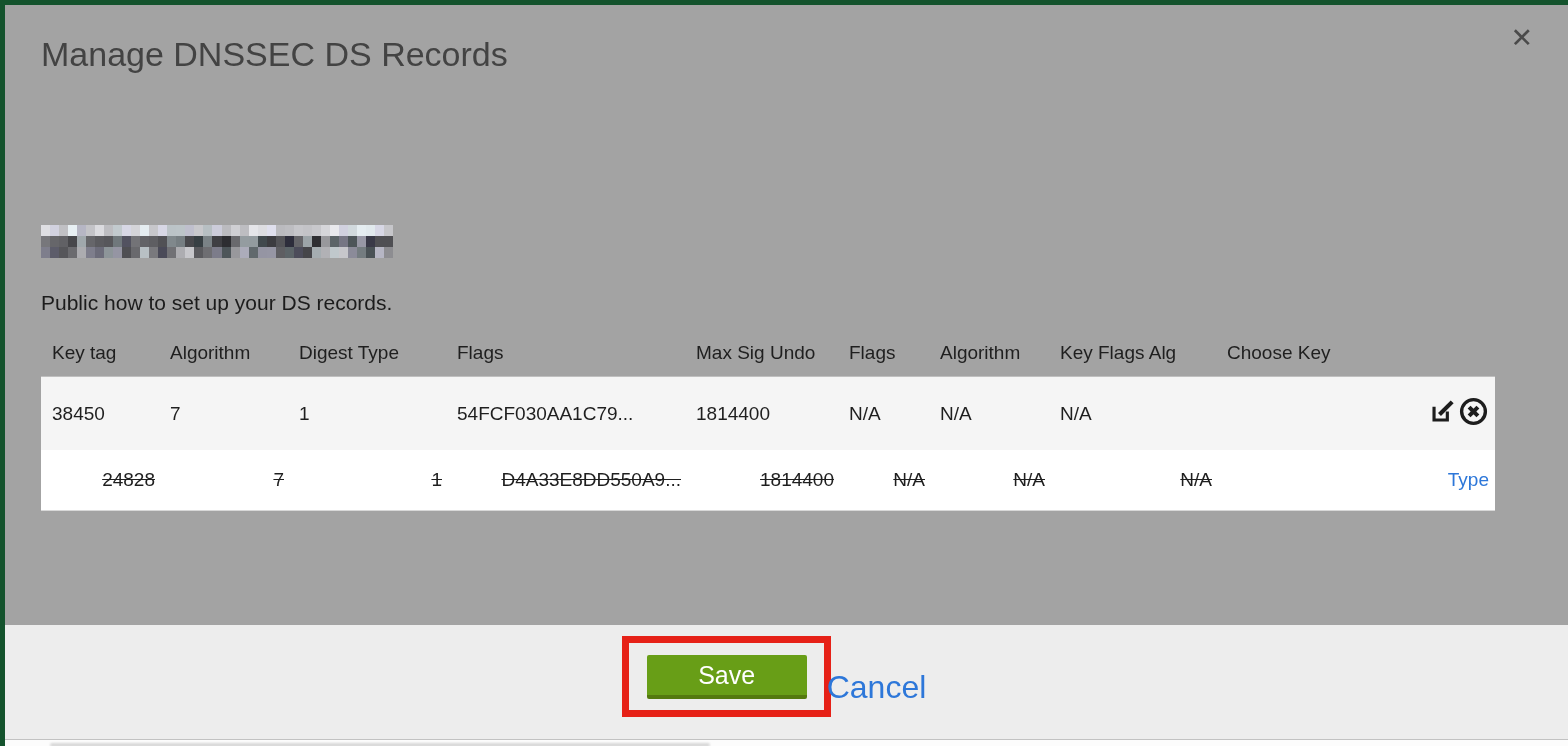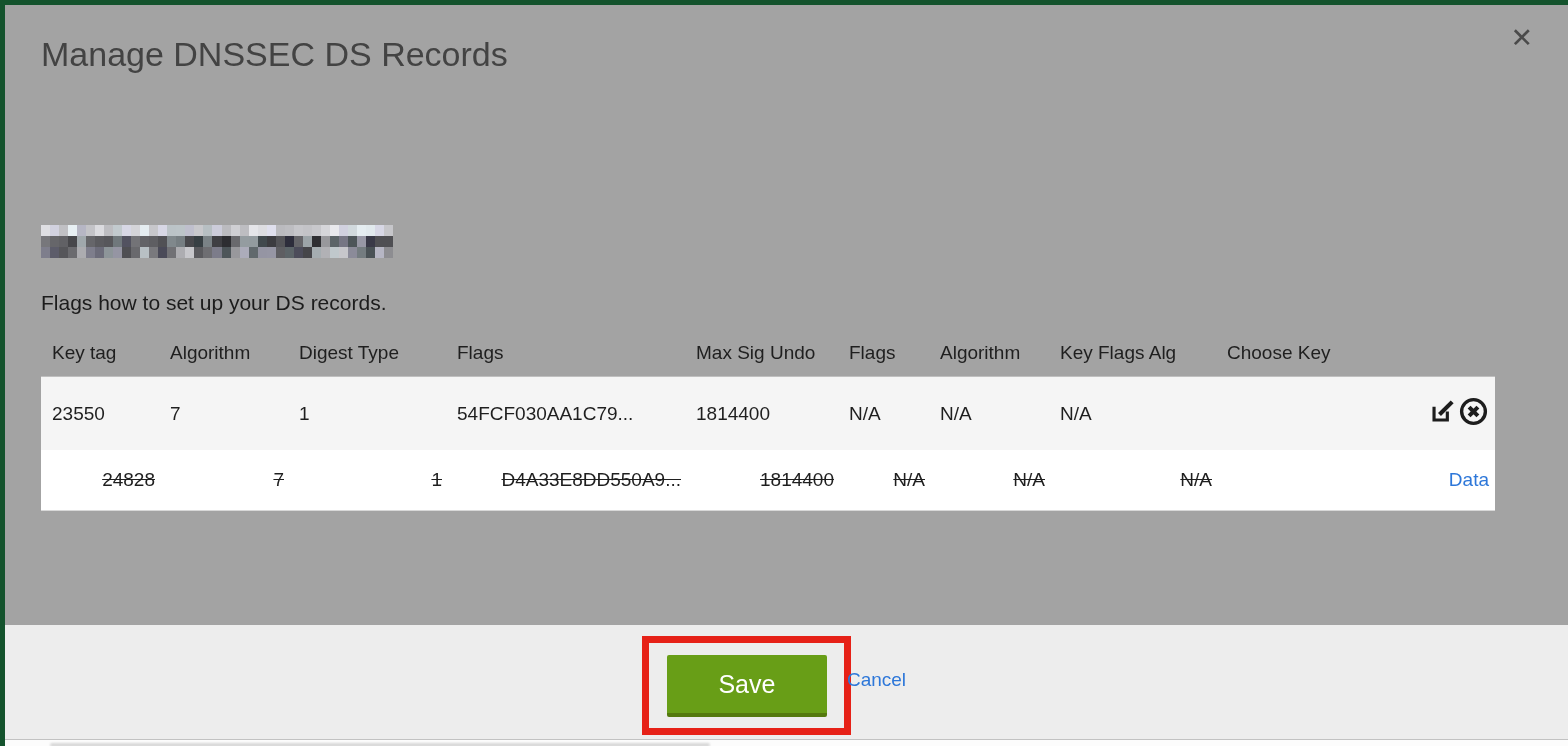--- a/index.html
+++ b/index.html
@@ -25,23 +25,23 @@
   .row-icons{display:inline-flex;align-items:center;gap:1px;}
   .icon-btn{display:inline-block;cursor:pointer;line-height:0;}
   .undo-link{color:#2d77d9;text-decoration:none;font-size:19px;cursor:pointer;}
 
   .add-ds-btn{display:inline-block;margin:15px 0 0;padding:0;width:208px;height:40px;line-height:40px;text-align:center;
     background:#fff;border:2px solid #6d9c20;color:#6d9c20;font-size:20px;border-radius:2px;cursor:pointer;font-family:inherit;}
 
   .footer{position:absolute;left:0;right:0;bottom:9px;height:115px;background:#ededed;}
   .footer-inner{display:flex;align-items:flex-start;justify-content:center;transform:translateX(-14px);padding-top:11px;}
   .annotation-box{border:7px solid #e62117;padding:12px 17px 11px 18px;background:transparent;}
-  .save-btn{display:block;width:160px;height:62px;background:#689e17;border:none;border-bottom:4px solid #54790e;
+  .save-btn{display:block;width:160px;height:44px;background:#689e17;border:none;border-bottom:4px solid #54790e;
     border-radius:2px;color:#fff;font-size:25px;font-family:inherit;cursor:pointer;}
-  .cancel-link{margin-left:-4px;margin-top:33px;font-size:19px;color:#2d77d9;text-decoration:none;cursor:pointer;}
+  .cancel-link{margin-left:-4px;margin-top:33px;font-size:32px;color:#2d77d9;text-decoration:none;cursor:pointer;}
 
   .bottom-strip{position:absolute;left:0;right:0;bottom:0;height:9px;background:#fcfcfc;border-top:1px solid #c2c2c2;}
   .bottom-smudge{position:absolute;left:45px;bottom:2px;width:660px;height:4px;background:rgba(150,150,150,.35);filter:blur(1px);border-radius:2px;}
 </style>
 </head>
 <body>
 
 <div class="screen">
   <div class="modal-body">
     <h1 class="modal-title">Manage DNSSEC DS Records</h1>
@@ -160,21 +160,21 @@
         <i style="background: rgb(177, 177, 181);"></i>
         <i style="background: rgb(192, 200, 204);"></i>
         <i style="background: rgb(199, 199, 203);"></i>
         <i style="background: rgb(139, 139, 153);"></i>
         <i style="background: rgb(116, 124, 128);"></i>
         <i style="background: rgb(74, 82, 86);"></i>
         <i style="background: rgb(182, 182, 196);"></i>
         <i style="background: rgb(141, 141, 145);"></i>
       </div>
 
-    <div class="subtitle">Flags how to set up your DS records.</div>
+    <div class="subtitle">Public how to set up your DS records.</div>
 
     <table class="ds-table">
       <colgroup>
         <col style="width:118px">
           <col style="width:129px">
           <col style="width:158px">
           <col style="width:239px">
         <col style="width:153px">
           <col style="width:91px">
           <col style="width:120px">
@@ -191,21 +191,21 @@
           <th>Max Sig Undo</th>
           <th>Flags</th>
           <th>Algorithm</th>
           <th>Key Flags Alg</th>
           <th>Choose Key</th>
           <th></th>
         </tr>
       </thead>
       <tbody>
         <tr class="row-normal">
-          <td>23550</td>
+          <td>38450</td>
           <td>7</td>
           <td>1</td>
           <td>54FCF030AA1C79...</td>
           <td>1814400</td>
           <td>N/A</td>
           <td>N/A</td>
           <td>N/A</td>
           <td></td>
           <td class="actions-cell">
             <span class="row-icons">
@@ -228,21 +228,21 @@
           <td class="strikeable">24828</td>
           <td class="strikeable">7</td>
           <td class="strikeable">1</td>
           <td class="strikeable">D4A33E8DD550A9...</td>
           <td class="strikeable">1814400</td>
           <td class="strikeable">N/A</td>
           <td class="strikeable">N/A</td>
           <td class="strikeable">N/A</td>
           <td class="strikeable"></td>
           <td class="actions-cell">
-            <a class="undo-link">Data</a>
+            <a class="undo-link">Type</a>
           </td>
         </tr>
       </tbody>
     </table>
 
   </div>
 
   <div class="footer">
     <div class="footer-inner">
       <div class="annotation-box">

